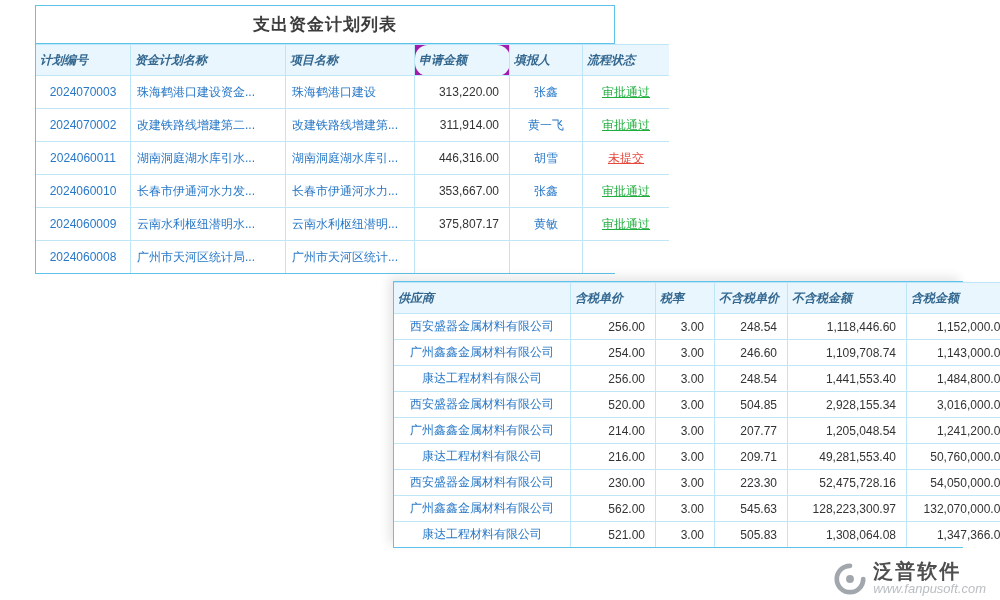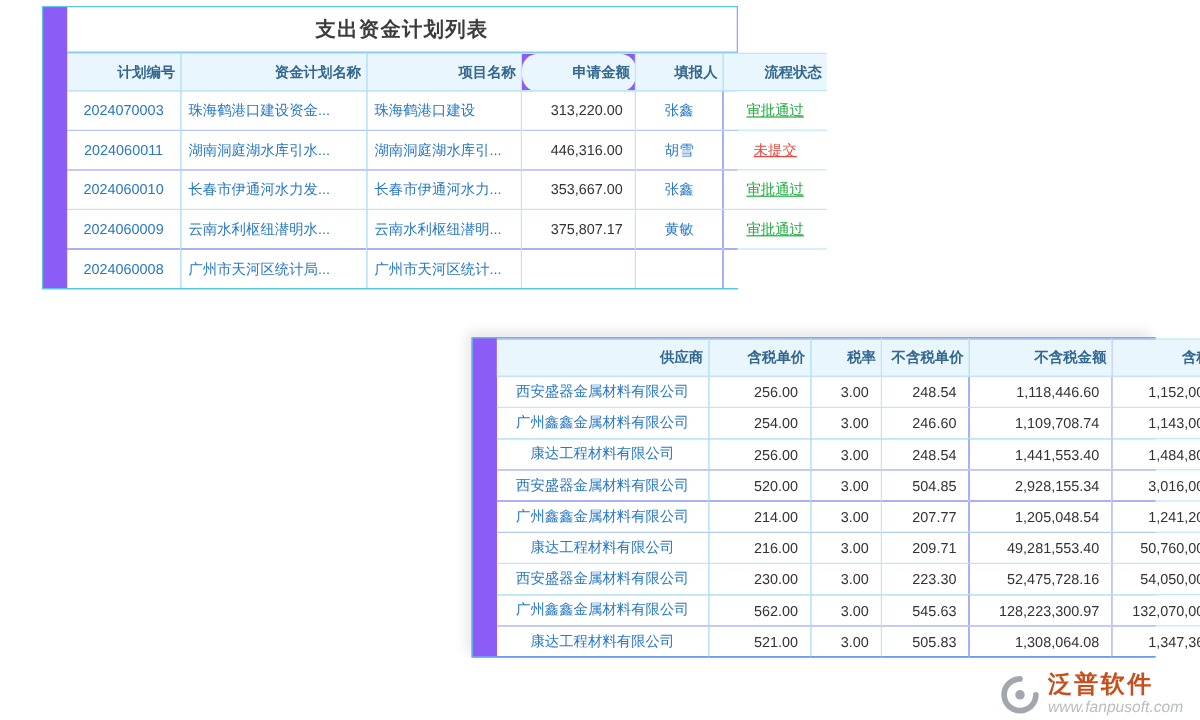--- a/index.html
+++ b/index.html
@@ -5,36 +5,35 @@
   :root{
     --border:#5fc2e8; --grid:#bfe6f6; --header-bg:#e9f6fd; --header-text:#33678f;
     --link:#2878c8; --text:#333333;
   }
   html,body{margin:0;padding:0;background:#fff;}
   .canvas{
     position:relative;width:1000px;height:600px;background:#ffffff;overflow:hidden;
     font-family:"Liberation Sans","DejaVu Sans",sans-serif;
   }
   .table-card{
-    position:absolute;background:#8b5cf6;border:1px solid var(--border);
+    position:absolute;background:#a21caf;border:1px solid var(--border);
     box-sizing:border-box;
-    padding-left:20px;
   }
   .plan-card{left:35px;top:5px;width:580px;z-index:1;}
   .material-card{left:393px;top:281px;width:570px;z-index:2;
     box-shadow:-4px -4px 10px rgba(0,0,0,0.10);}
   .card-title{
     height:37px;line-height:37px;text-align:center;font-size:17px;font-weight:bold;
     color:#3c3c3c;border-bottom:1px solid var(--border);background:#ffffff;
     letter-spacing:1px;
   }
   table{border-collapse:collapse;table-layout:fixed;width:100%;font-size:12px;}
   th{
     background:var(--header-bg);color:var(--header-text);font-weight:bold;
-    border:1px solid var(--grid);padding:7px 4px;text-align:right;line-height:1.35;
+    border:1px solid var(--grid);padding:7px 4px;text-align:left;line-height:1.35;font-style:italic;
   }
   td{
     border:1px solid var(--grid);color:var(--link);background:#ffffff;
     overflow:hidden;white-space:nowrap;text-overflow:ellipsis;padding:0 6px;
   }
   table tr > *:first-child{border-left:none;}
   table tr > *:last-child{border-right:none;}
   table tr:last-child td{border-bottom:none;}
 
   
@@ -59,21 +58,21 @@
   .material-table th:nth-child(5){width:110px;}
   .material-table th:nth-child(6){width:102px;}
   .material-table td{height:25px;text-align:right;color:var(--text);padding-right:10px;}
   .material-table td:nth-child(1){text-align:center;color:var(--link);padding-right:6px;}
 
   .watermark{
     position:absolute;right:14px;bottom:4px;z-index:6;display:flex;align-items:center;
     gap:6px;opacity:0.92;
   }
   .wm-text{display:flex;flex-direction:column;line-height:1.05;}
-  .wm-brand{font-size:20px;font-weight:bold;color:#c2410c;letter-spacing:2px;}
+  .wm-brand{font-size:20px;font-weight:bold;color:#404040;letter-spacing:2px;}
   .wm-url{font-size:13px;color:#b3b8bc;text-align:right;font-style:italic;}
 </style>
 </head>
 <body>
 
 <div class="canvas">
 
   <div class="table-card plan-card">
     <div class="card-title">支出资金计划列表</div>
     <table class="plan-table" id="plan-table">
@@ -87,20 +86,28 @@
             <th>流程状态</th>
           </tr>
         </thead>
         <tbody>
           <tr>
             <td>2024070003</td>
             <td>珠海鹤港口建设资金...</td>
             <td>珠海鹤港口建设</td>
             <td>313,220.00</td>
             <td>张鑫</td>
+            <td style="color: rgb(31, 174, 62);">审批通过</td>
+          </tr>
+          <tr>
+            <td>2024070002</td>
+            <td>改建铁路线增建第二...</td>
+            <td>改建铁路线增建第...</td>
+            <td>311,914.00</td>
+            <td>黄一飞</td>
             <td style="color: rgb(31, 174, 62);">审批通过</td>
           </tr>
           <tr>
             <td>2024060011</td>
             <td>湖南洞庭湖水库引水...</td>
             <td>湖南洞庭湖水库引...</td>
             <td>446,316.00</td>
             <td>胡雪</td>
             <td style="color: rgb(232, 72, 61);">未提交</td>
           </tr>

